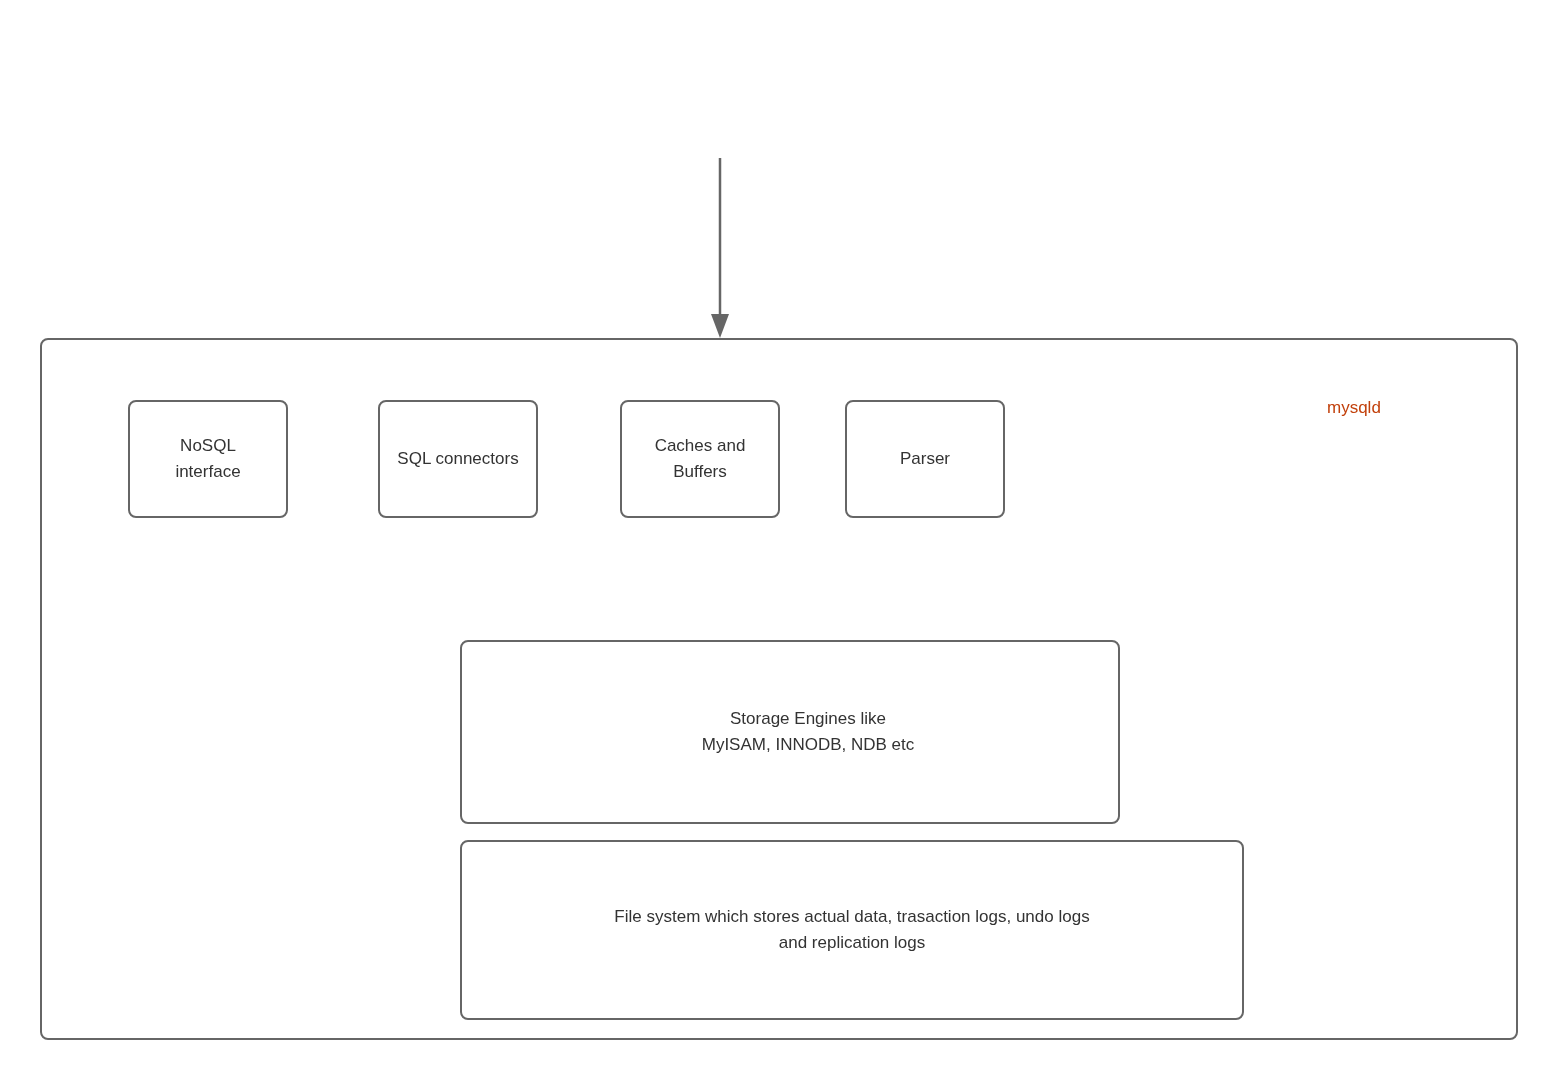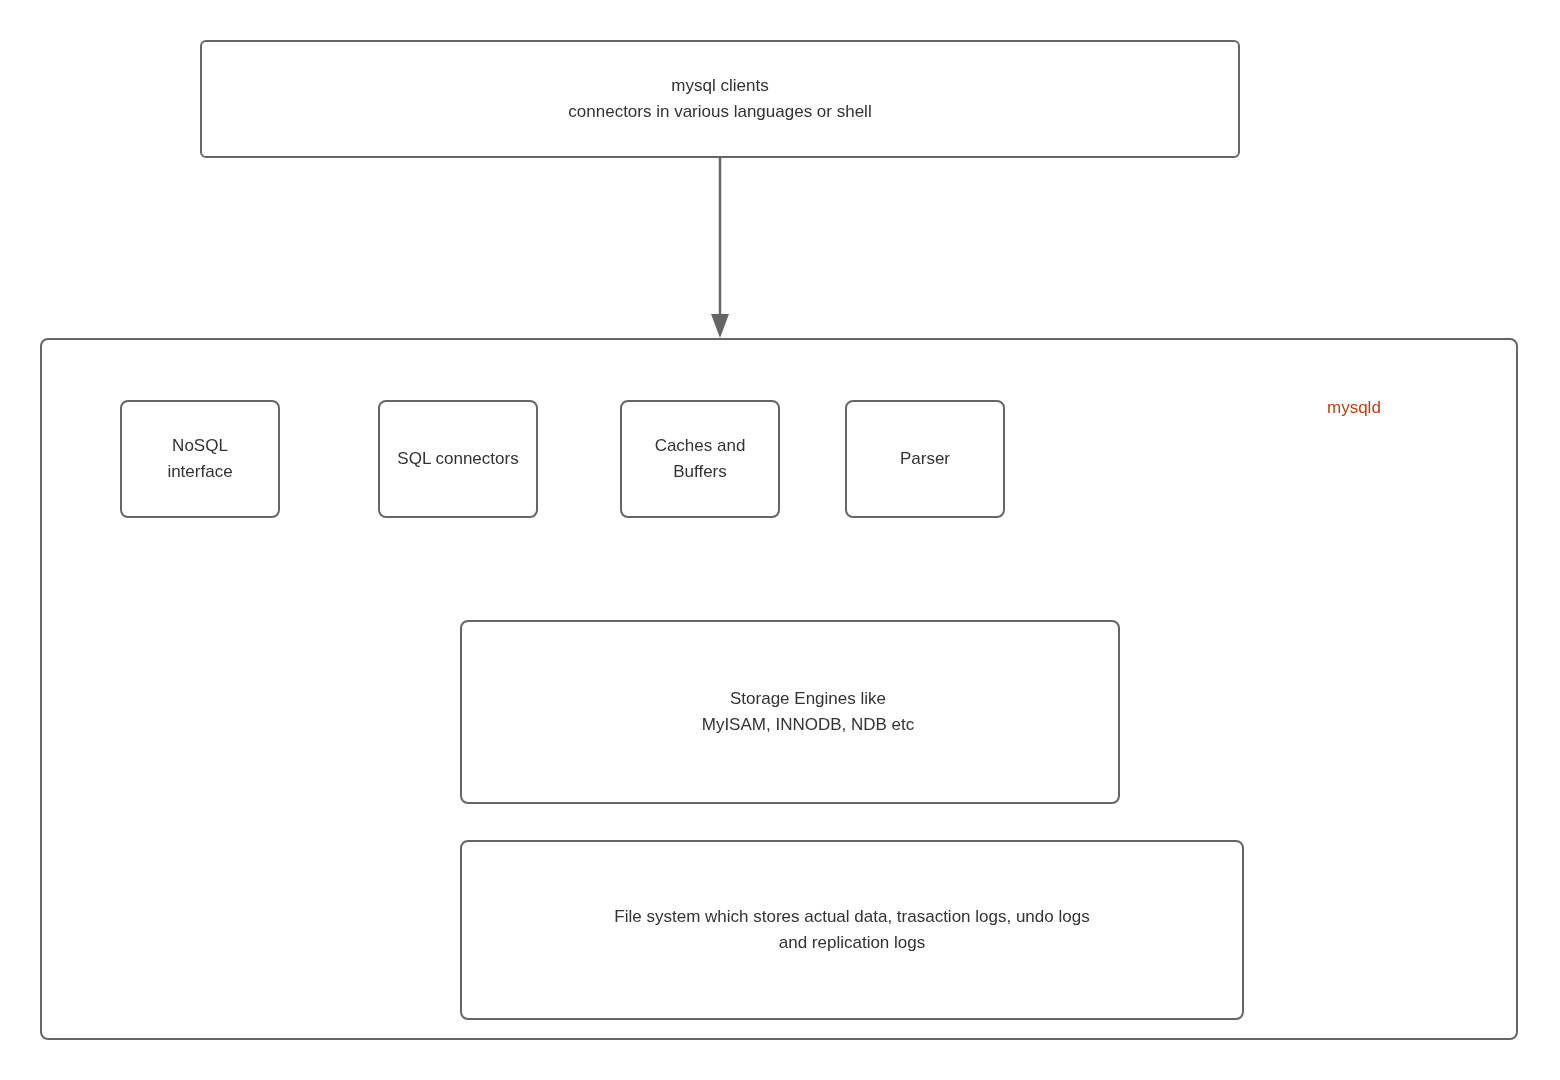--- a/index.html
+++ b/index.html
@@ -51,44 +51,40 @@
     display: block;
   }
   .mysqld-title {
     position: absolute;
     left: 1327px; top: 398px;
     color: #c2410c;
     font-size: 17px;
   }
   
   .component { width: 160px; height: 118px; top: 400px; }
-  .nosql-node   { left: 120px; }
+  .nosql-node   { left: 128px; }
   .sql-node     { left: 378px; }
   .caches-node  { left: 608px; margin-left: 12px; }
   .parser-node  { left: 845px; }
   .optimizer-node { left: 1078px; }
   
   .storage-node {
-    left: 460px; top: 620px;
+    left: 460px; top: 640px;
     width: 660px; height: 184px; padding-left: 36px;
   }
   .filesystem-node {
     left: 460px; top: 840px;
     width: 784px; height: 180px;
   }
 </style>
 </head>
 <body>
 
 <div class="canvas">
 
-  <div class="node clients-node">
-    <div class="node-label">mysql clients
-connectors in various languages or shell</div>
-  </div>
 
   <svg class="flow-arrow" viewBox="0 0 32 180" xmlns="http://www.w3.org/2000/svg">
     <line x1="16" y1="0" x2="16" y2="160" stroke="#666666" stroke-width="2.5"></line>
     <polygon points="16,180 7,156 25,156" fill="#666666"></polygon>
   </svg>
 
   <div class="node mysqld-container"></div>
   <div class="mysqld-title">mysqld</div>
 
   <div class="node component nosql-node">

